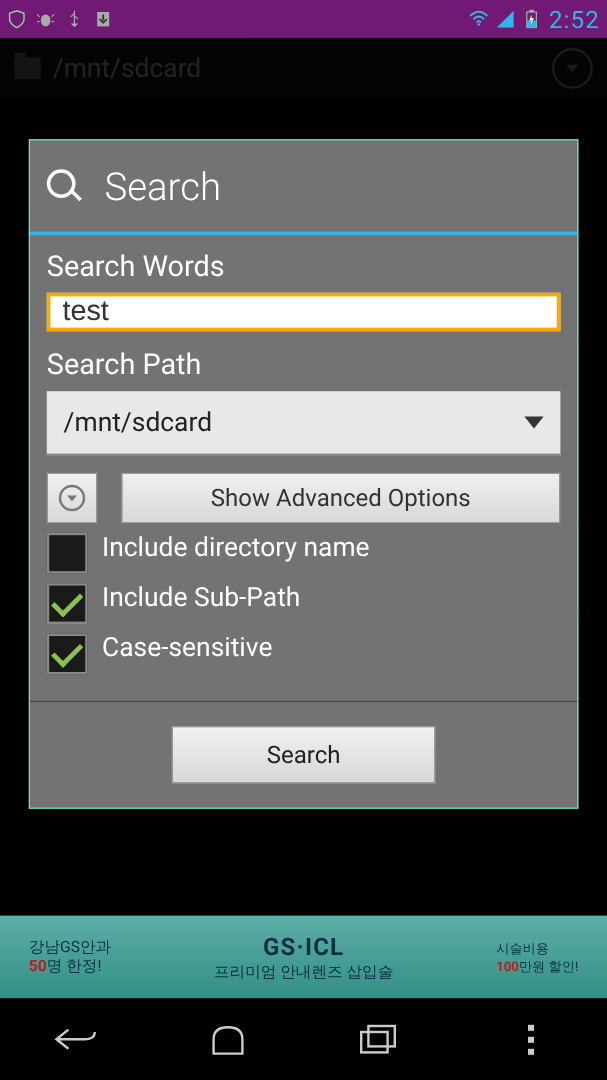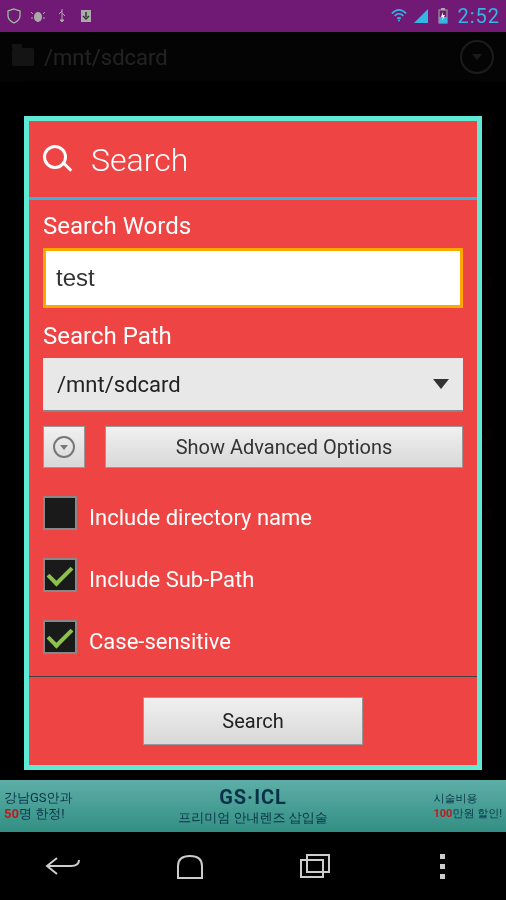--- a/index.html
+++ b/index.html
@@ -53,42 +53,42 @@
 .bg-item { display:flex; align-items:center; padding: 18px 14px; border-bottom:1px solid #333;}
 .bg-item .thumb { width:40px; height:40px; background:#222; margin-right:12px;}
 .bg-item .name { font-size:26px; color:#ddd; flex:1;}
 .bg-item .date { font-size:16px; color:#888;}
 
 
 .dialog {
   position: absolute;
   left: 24px; right: 24px;
   top: 116px;
-  background: #ef4444;
-  border: 5px solid #5eead4;
+  background: #737373;
+  border: 1px solid #5eead4;
   box-shadow: 0 8px 30px rgba(0,0,0,0.9);
 }
 .dialog-header {
   display:flex; align-items:center;
   padding: 20px 14px 18px 14px;
   border-bottom: 3px solid #33b5e5;
 }
 .dialog-header .search-glyph { width:30px; height:30px; margin-right:18px; position:relative;}
 .dialog-header .search-glyph:before {
   content:""; position:absolute; width:18px; height:18px; border:3px solid #fff; border-radius:50%;
 }
 .dialog-header .search-glyph:after {
   content:""; position:absolute; width:12px; height:3px; background:#fff; transform:rotate(45deg); left:18px; top:20px;
 }
 .dialog-title { font-size: 32px; color:#fff; font-weight:300; }
 
 .dialog-body { padding: 12px 14px 8px 14px; }
 .field-label { font-size: 24px; color:#fff; margin-bottom: 8px; }
 .text-input {
-  width:100%; height:60px; background:#fff; border:3px solid #ffa800;
+  width:100%; height:32px; background:#fff; border:3px solid #ffa800;
   font-size:24px; padding: 0 10px; color:#333; outline:none;
 }
 .spacer { height:14px; }
 .select-row {
   height:54px; background:#e8e8e8; border-bottom:2px solid #888;
   display:flex; align-items:center; padding:0 14px; font-size:22px; color:#222;
 }
 .select-row .chev {
   margin-left:auto;
   width:0;height:0;
@@ -100,43 +100,43 @@
   width:42px; height:42px; background:linear-gradient(#f0f0f0,#d8d8d8); border:1px solid #999;
   display:flex; align-items:center; justify-content:center;
 }
 .adv-toggle .circ { width:22px;height:22px;border:2px solid #777;border-radius:50%; display:flex;align-items:center;justify-content:center;}
 .adv-toggle .circ:before { content:""; width:0;height:0;border-left:4px solid transparent;border-right:4px solid transparent;border-top:5px solid #777;}
 .adv-label {
   flex:1; height:42px; background:linear-gradient(#f0f0f0,#d8d8d8); border:1px solid #999;
   display:flex; align-items:center; justify-content:center; font-size:20px; color:#333;
 }
 
-.check-row { display:flex; align-items:flex-end; margin-top: 28px; gap:12px;}
+.check-row { display:flex; align-items:flex-start; margin-top: 8px; gap:12px;}
 .checkbox {
   width:34px; height:34px; border:2px solid #888; background:#1a1a1a;
   display:flex; align-items:center; justify-content:center;
 }
 .checkbox.checked:before {
   content:""; width:20px; height:10px; border-left:4px solid #8bc34a; border-bottom:4px solid #8bc34a;
   transform: rotate(-45deg); margin-top:-4px;
 }
 .check-label { font-size:22px; color:#fff; }
 
 .dialog-footer { border-top:1px solid #444; padding: 20px; display:flex; justify-content:center; margin-top:14px;}
 .search-btn {
   width: 220px; height:48px; background:linear-gradient(#f0f0f0,#d8d8d8);
   border:1px solid #999; font-size:20px; color:#222;
   display:flex; align-items:center; justify-content:center;
 }
 
 
 .ad {
-  position:absolute; left:0; right:0; bottom:68px; height:52px;
+  position:absolute; left:0; right:0; bottom:68px; height:69px;
   background: linear-gradient(#6ecdc5,#3ca89a);
-  display:flex; align-items:center; padding:0 4px; font-size:12px; color:#0a3a55;
+  display:flex; align-items:center; padding:0 24px; font-size:12px; color:#0a3a55;
   opacity:0.85;
 }
 .ad .left { font-size:13px; line-height:1.2;}
 .ad .left b { color:#d22;}
 .ad .mid { flex:1; text-align:center;}
 .ad .mid .brand { font-size:20px; font-weight:bold; color:#0a3a55; letter-spacing:1px;}
 .ad .mid .sub { font-size:13px; color:#0a3a55;}
 .ad .right { text-align:left; font-size:11px;}
 .ad .right b { color:#d22;margin-top:16px;}
 

